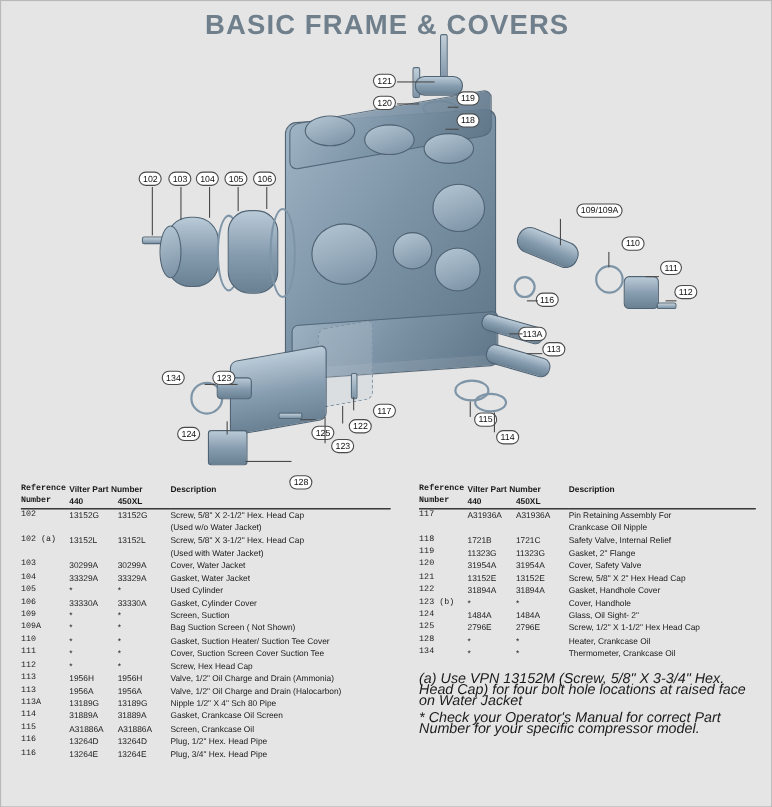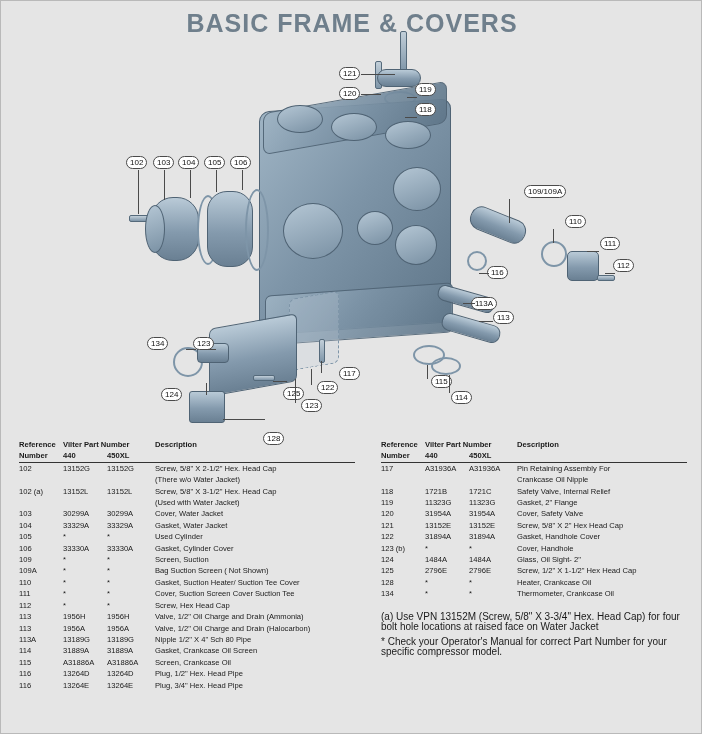--- a/index.html
+++ b/index.html
@@ -77,25 +77,25 @@
   .tablewrap{position:absolute;font-size:7.6px;line-height:9.4px;}
   table.parts{border-collapse:collapse;width:100%;}
   table.parts td,table.parts th{
     padding:1px 2px 1px 0;
     vertical-align:top;
     text-align:left;
     font-weight:normal;
   }
   table.parts th{font-weight:bold;}
   .hdr-rule{border-bottom:1px solid #333;}
-  .c-ref{width:42px;}
+  .c-ref{width:42px;font-family:Liberation Mono, monospace;}
   .c-440{width:42px;margin-left:44px;}
   .c-450{width:46px;}
   .c-desc{width:auto;margin-left:36px;}
-  .notes{position:absolute;font-size:10px;line-height:10px;width:305px;}
+  .notes{position:absolute;font-size:13px;line-height:10px;width:305px;font-style:italic;}
   .notes p{margin:0 0 5px 0;}
 </style>
 </head>
 <body>
 
 <div id="page">
 
   <div id="title">BASIC FRAME &amp; COVERS</div>
 
   <div id="diagram">
@@ -218,21 +218,21 @@
           <tr>
             <td class="c-ref">102</td>
             <td class="c-440">13152G</td>
             <td class="c-450">13152G</td>
             <td class="c-desc">Screw, 5/8" X 2-1/2" Hex. Head Cap</td>
           </tr>
           <tr>
             <td class="c-ref"></td>
             <td class="c-440"></td>
             <td class="c-450"></td>
-            <td class="c-desc">(There w/o Water Jacket)</td>
+            <td class="c-desc">(Used w/o Water Jacket)</td>
           </tr>
           <tr>
             <td class="c-ref">102 (a)</td>
             <td class="c-440">13152L</td>
             <td class="c-450">13152L</td>
             <td class="c-desc">Screw, 5/8" X 3-1/2" Hex. Head Cap</td>
           </tr>
           <tr>
             <td class="c-ref"></td>
             <td class="c-440"></td>

